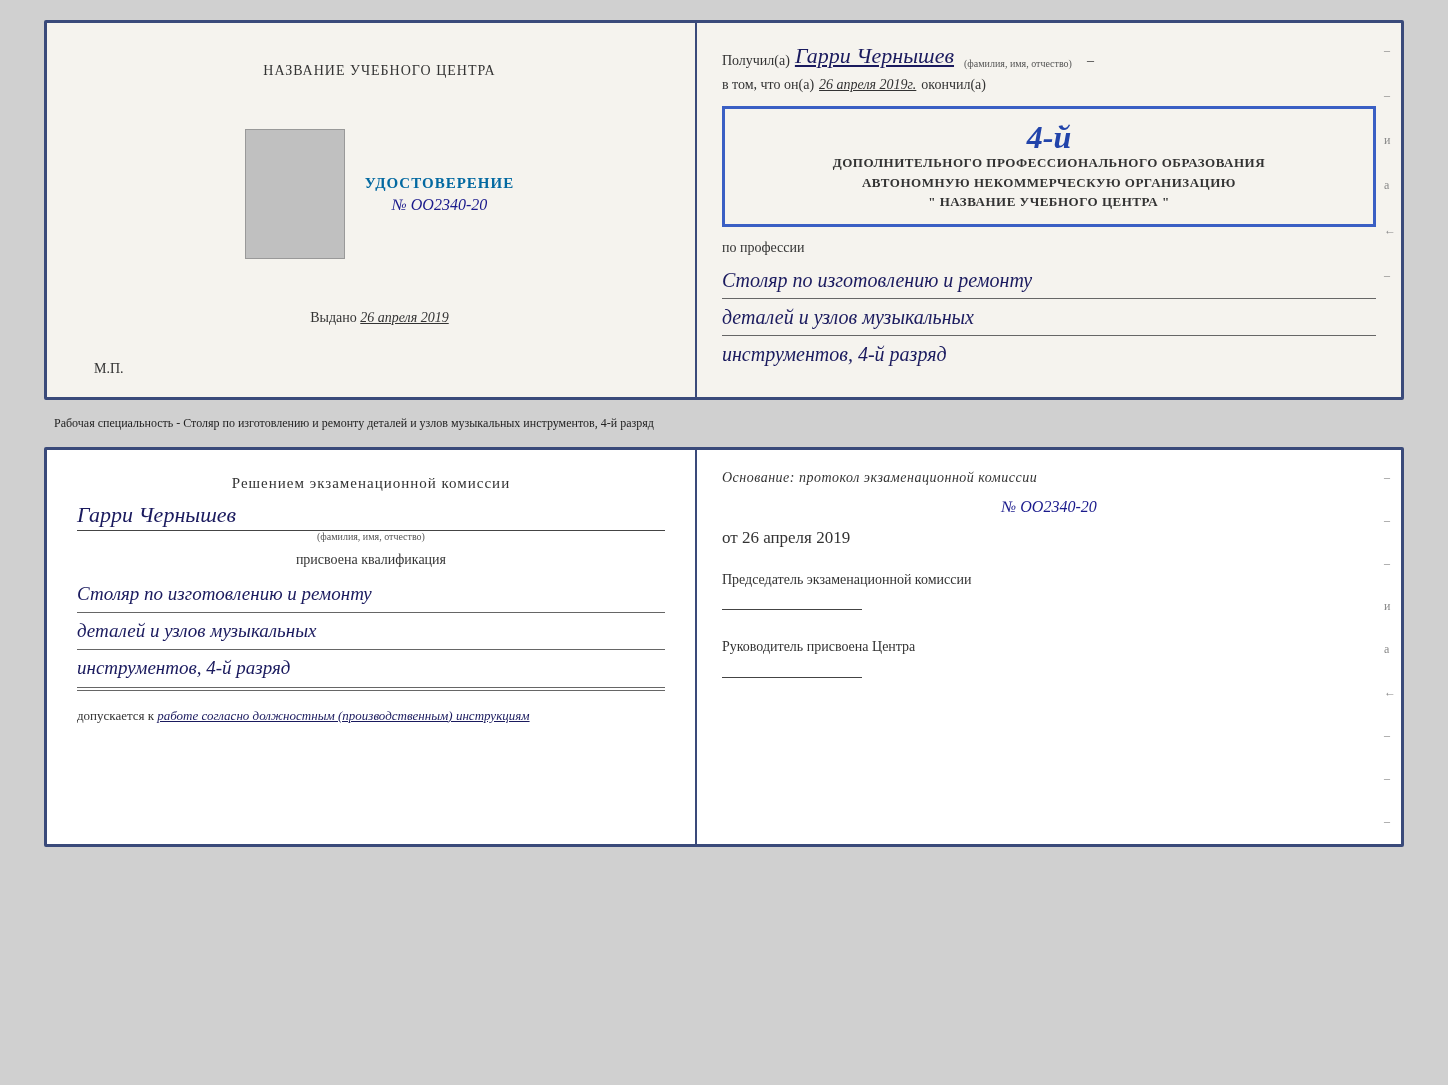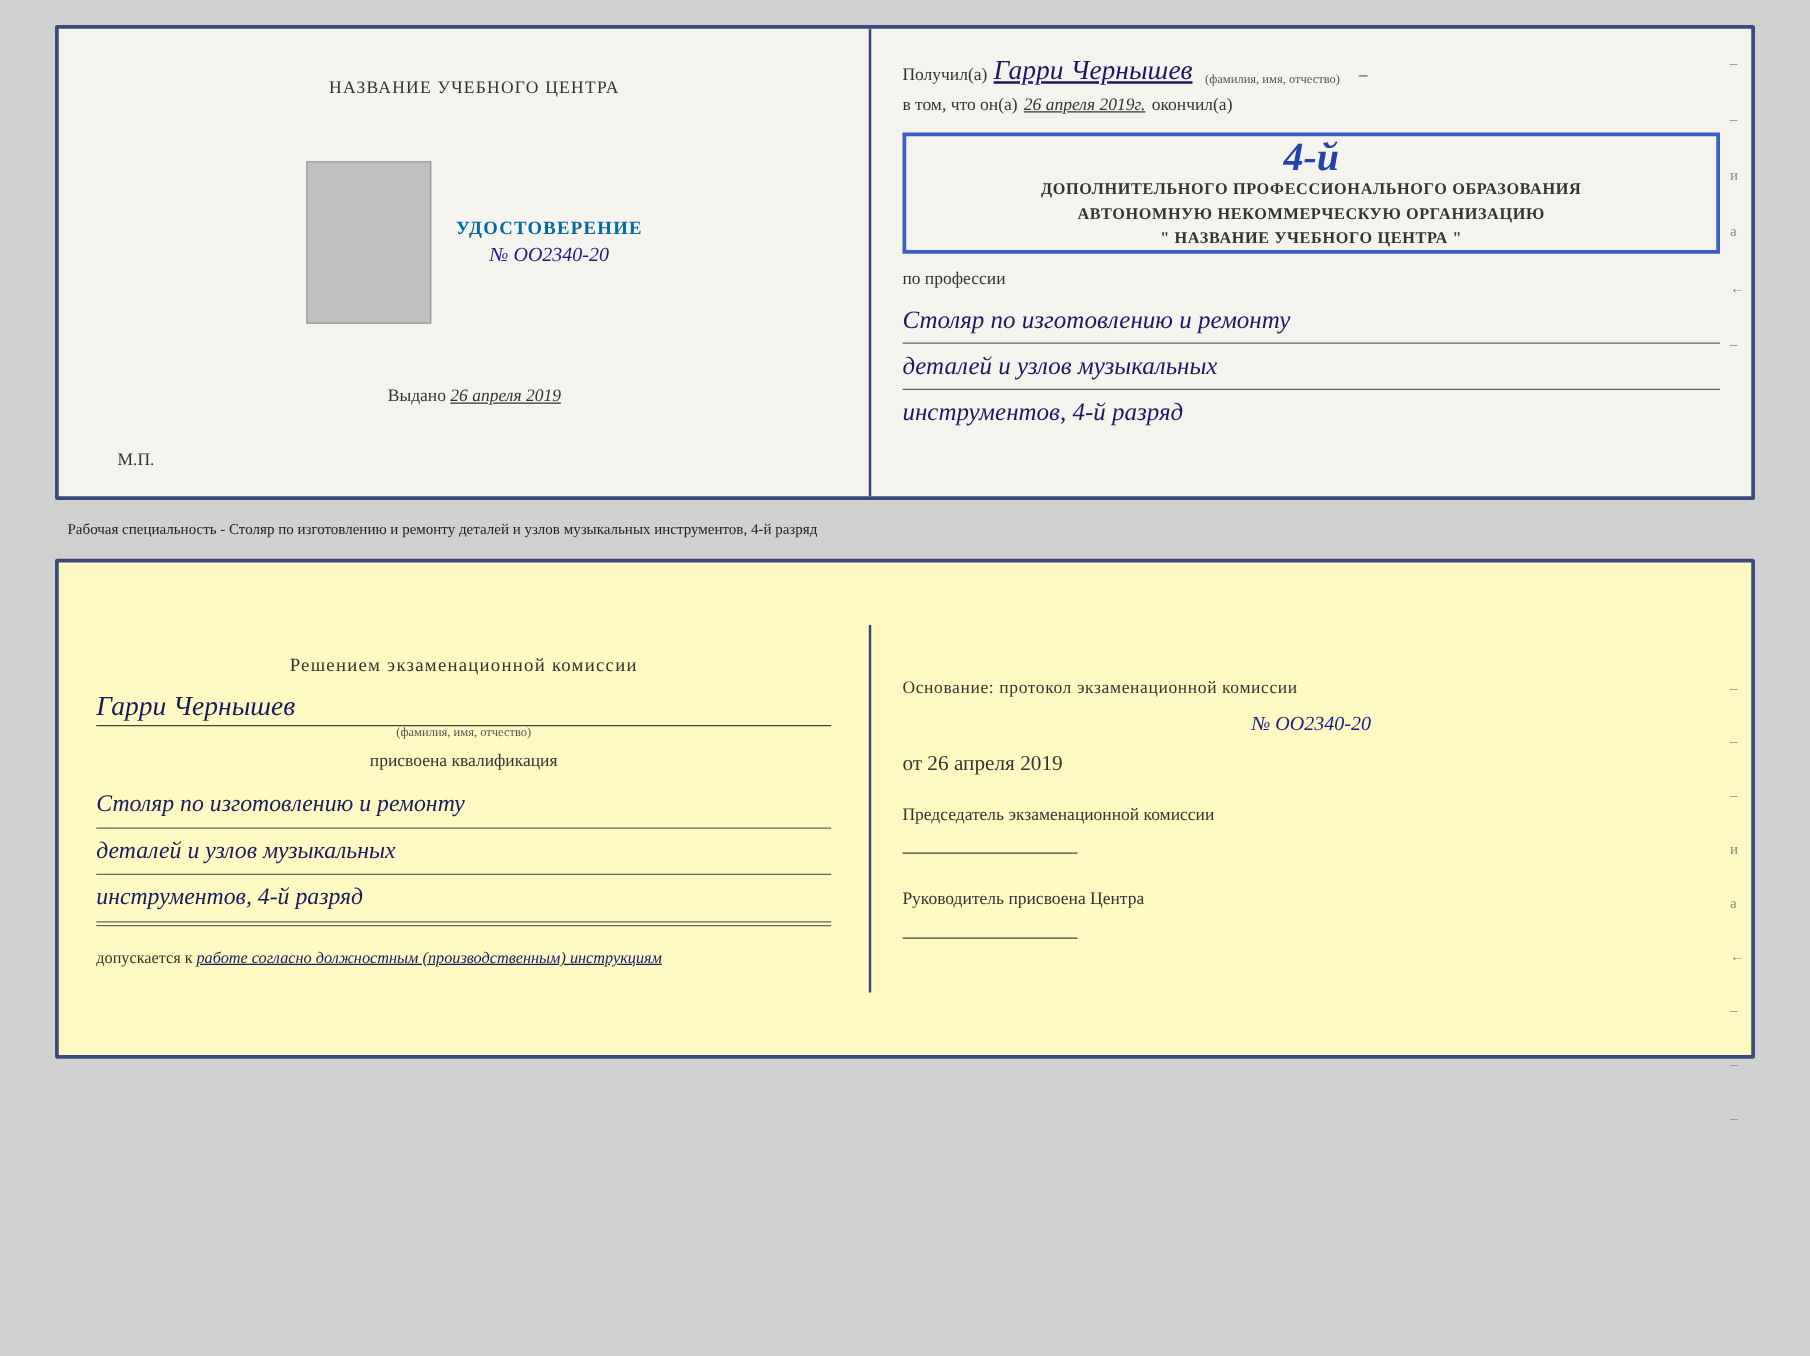--- a/index.html
+++ b/index.html
@@ -138,21 +138,21 @@
     }
 
     .date-underlined {
       font-style: italic;
       text-decoration: underline;
       font-size: 14px;
     }
 
     .stamp-block {
       border: 3px solid #3a5fc4;
-      padding: 0 15px;
+      padding: 12px 15px;
       margin: 5px 0;
       position: relative;
     }
 
     .stamp-line {
       font-size: 13px;
       text-transform: uppercase;
       font-weight: bold;
       color: #333;
       letter-spacing: 0.5px;
@@ -193,25 +193,24 @@
       font-size: 12px;
       color: #222;
       padding: 5px 10px;
       line-height: 1.4;
     }
 
     
     .certificate-bottom {
       display: flex;
       width: 100%;
-      background: #fef9c3;
+      background: #ffffff;
       border: 3px solid #3a4a7a;
       border-radius: 2px;
       min-height: 400px;
-      align-items: center;
     }
 
     .cert-bottom-left {
       width: 48%;
       border-right: 2px solid #3a4a7a;
       padding: 25px 30px 20px 30px;
       display: flex;
       flex-direction: column;
       gap: 10px;
     }
@@ -274,20 +273,21 @@
       font-style: italic;
       text-decoration: underline;
       font-size: 13px;
       color: #1a1a5e;
     }
 
     .osnovaniye-text {
       font-size: 14px;
       color: #333;
       letter-spacing: 0.5px;
+      font-style: italic;
     }
 
     .number-large {
       font-size: 16px;
       font-style: italic;
       color: #1a1a8c;
       text-align: center;
     }
 
     .ot-date {

